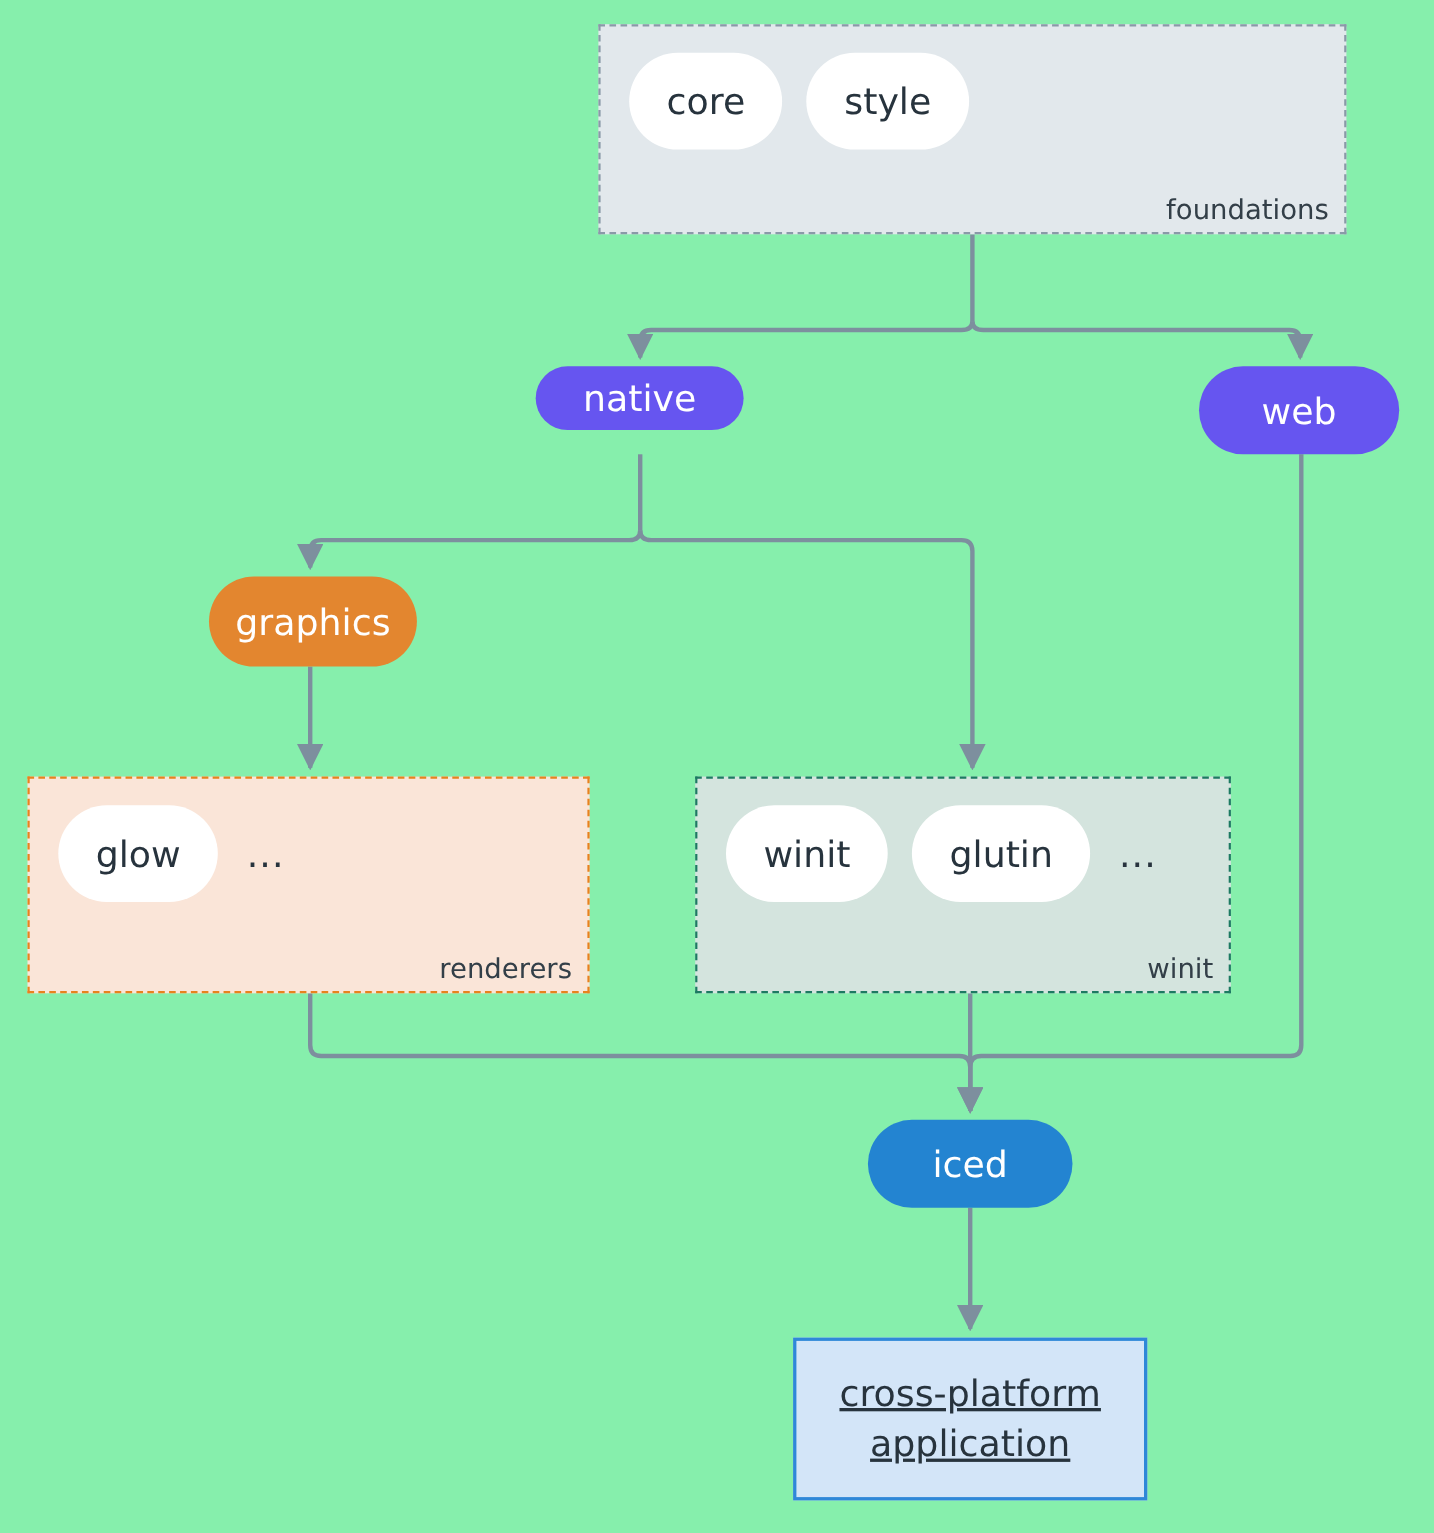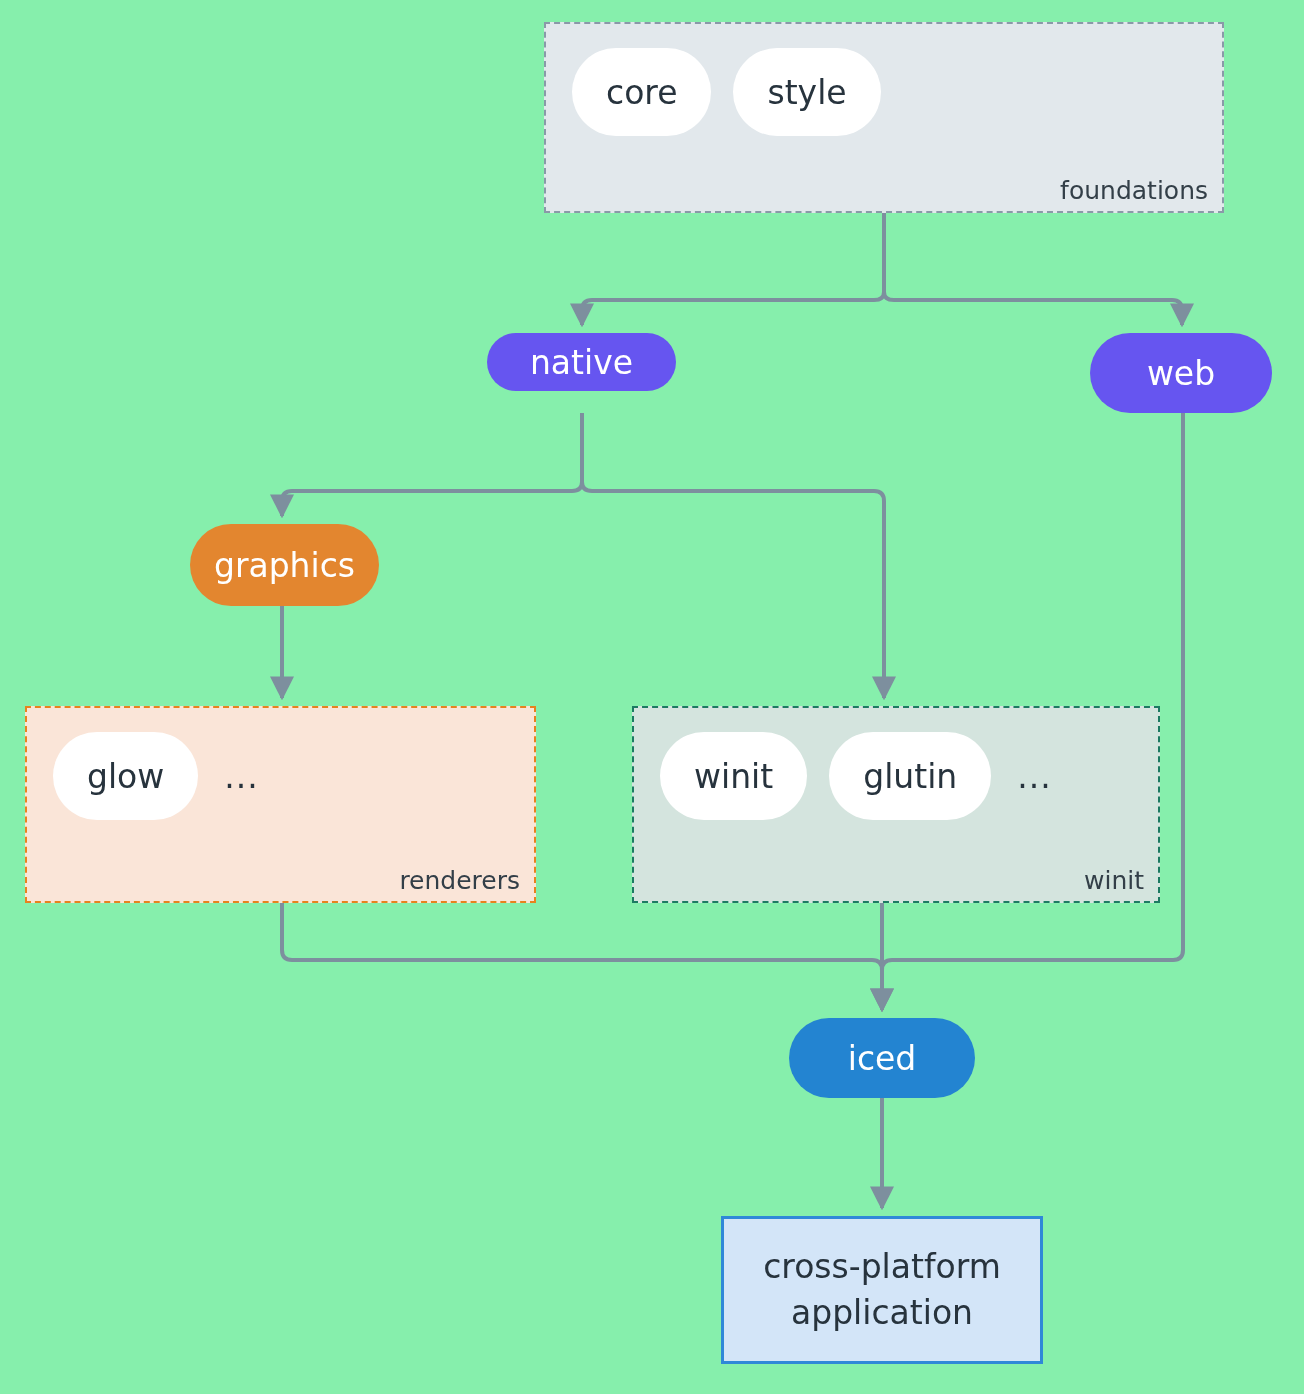--- a/index.html
+++ b/index.html
@@ -61,21 +61,21 @@
     left: 25px;
     top: 706px;
     width: 511px;
     height: 197px;
     background: #fae5d8;
     border: 2px dashed #e8821e;
   }
   #grp-shells {
     left: 632px;
     top: 706px;
-    width: 528px;
+    width: 487px;
     height: 197px;
     background: #d4e4de;
     border: 2px dashed #1c7a62;
   }
 
   
   .pill {
     background: #ffffff;
     border-radius: 48px;
     height: 88px;
@@ -147,20 +147,21 @@
     background: #d3e5f8;
     border: 3px solid #2f88d8;
     display: flex;
     flex-direction: column;
     align-items: center;
     justify-content: center;
     color: #27333d;
     font-size: 33px;
     line-height: 1.38;
     text-align: center;
+    text-decoration: underline;
   }
 </style>
 </head>
 <body>
 
 <div id="canvas">
 
   <svg id="edges" viewBox="0 0 1304 1394">
     <defs>
       <marker id="arrow" viewBox="0 0 10 10" refX="9" refY="5" markerWidth="6" markerHeight="6" orient="auto-start-reverse">

